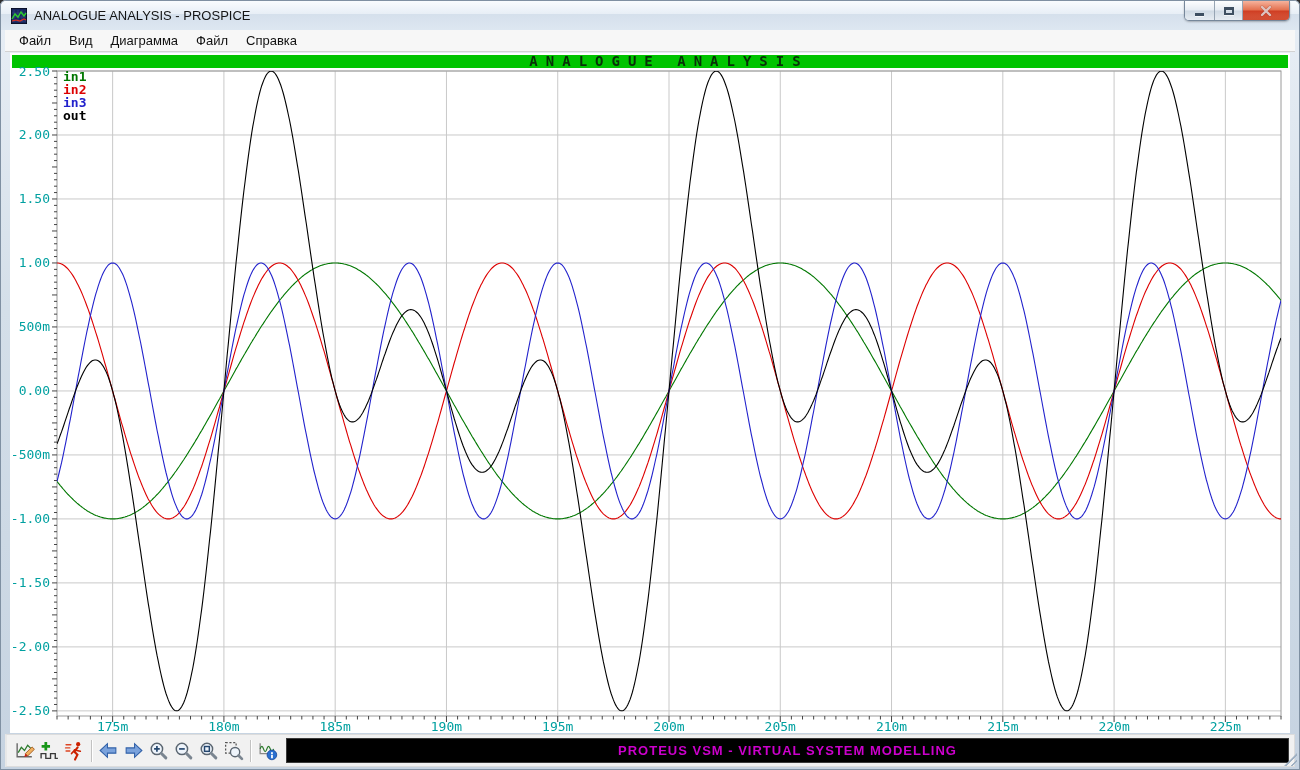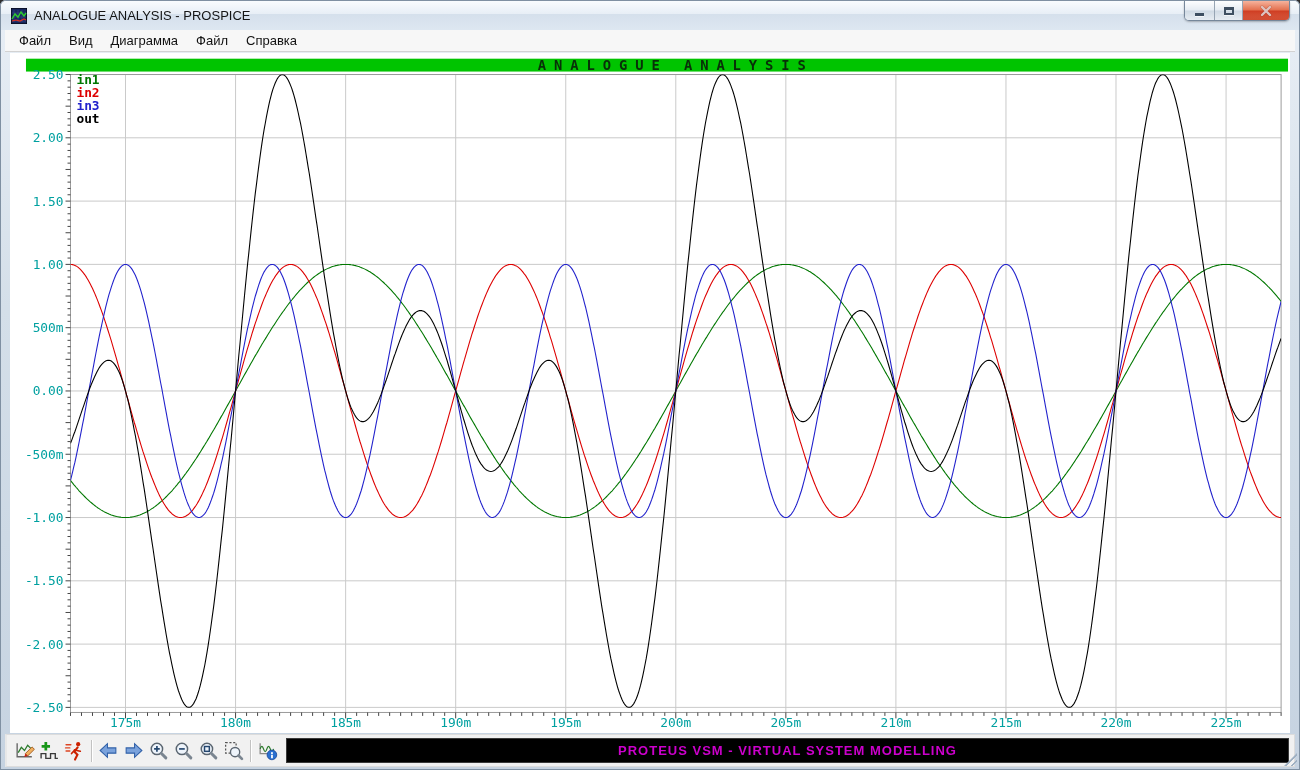--- a/index.html
+++ b/index.html
@@ -39,21 +39,21 @@
   .glyph-max{width:10px;height:8px;border:2px solid #3e4f61;border-top-width:3px;background:transparent;box-shadow:0 1px 0 rgba(255,255,255,.6);}
   
   .menubar{
     position:absolute;top:30px;left:5px;right:5px;height:22px;
     background:#f7f7f7;border-bottom:1px solid #d2d2d2;
     display:flex;align-items:center;padding-left:5px;
     font-size:13px;color:#111;
   }
   .menu-item{padding:13px 9px;border-radius:2px;}
   
-  .client{position:absolute;top:53px;left:10px;right:10px;bottom:37px;background:#fff;padding-left:14px;}
+  .client{position:absolute;top:53px;left:10px;right:10px;bottom:37px;background:#fff;}
   #chartSvg{display:block;width:100%;height:100%;}
   .axis-label{font:13px "DejaVu Sans Mono",monospace;}
   .legend-label{font:13px "DejaVu Sans Mono",monospace;font-weight:bold;}
   .chart-title{font:14px "DejaVu Sans Mono",monospace;letter-spacing:8px;fill:#083008;font-weight:bold;}
   
   .bottombar{
     position:absolute;left:5px;right:5px;bottom:3px;height:33px;
     background:#f1f1f1;border:1px solid #dcdcdc;border-left:2px solid #e8e8e8;
     display:flex;align-items:center;padding:0 5px;
   }

